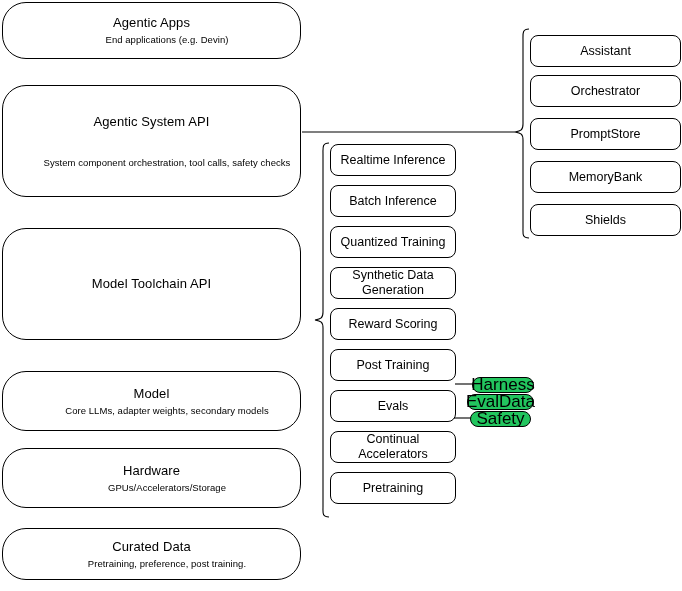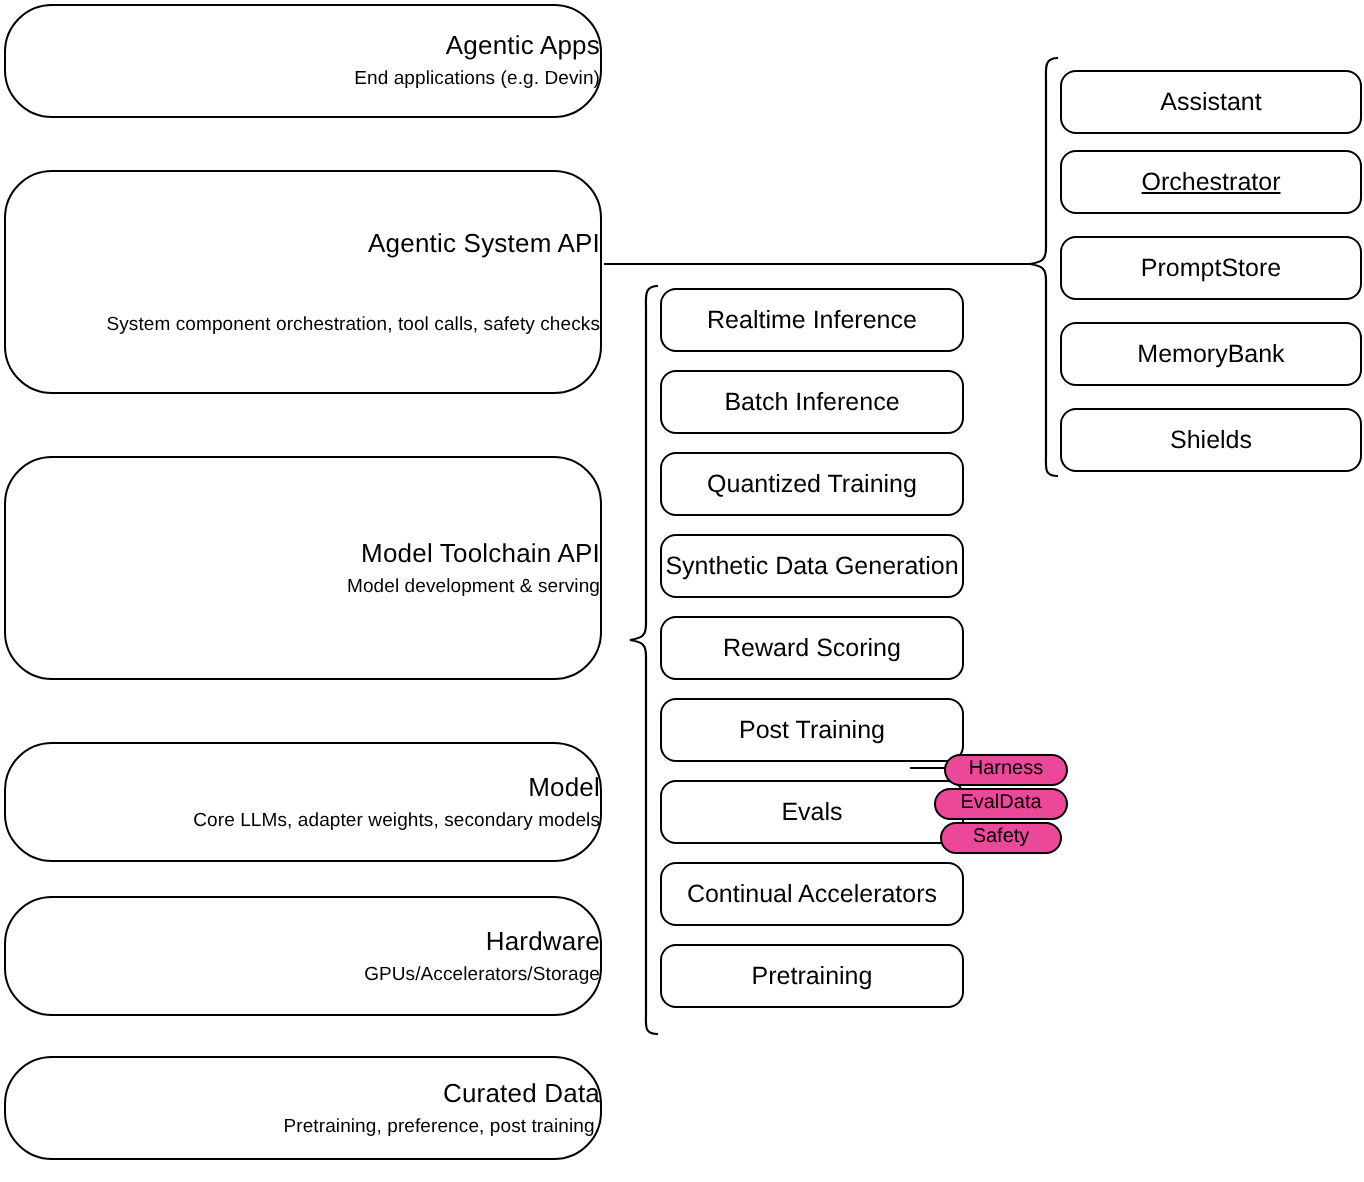--- a/index.html
+++ b/index.html
@@ -27,21 +27,20 @@
     flex-direction: column;
     align-items: center;
     justify-content: center;
     text-align: center;
   }
   
   .layer {
     border-radius: 24px;
     left: 2px;
     width: 299px;
-    align-items: flex-end;
   }
   .layer .title {
     font-size: 13px;
     line-height: 16px;
     letter-spacing: 0.1px;
   }
   .layer .subtitle {
     font-size: 9.5px;
     line-height: 13px;
     margin-top: 2px;
@@ -50,35 +49,35 @@
   }
   
   .box {
     border-radius: 8px;
     height: 32px;
   }
   .box .title {
     font-size: 12.5px;
     line-height: 15px;
   }
-  .mid-box { left: 330px; width: 152px; }
+  .mid-box { left: 330px; width: 126px; }
   .right-box { left: 530px; width: 151px; }
 
   
   .badge {
     position: absolute;
     box-sizing: border-box;
     border: 1px solid #000000;
-    background: #ec4899;
+    background: #22c55e;
     border-radius: 999px;
     height: 16px;
     display: flex;
     align-items: center;
     justify-content: center;
-    font-size: 10px;
+    font-size: 17px;
     line-height: 14px;
     z-index: 5;
   }
 
   svg.overlay {
     position: absolute;
     left: 0;
     top: 0;
     width: 682px;
     height: 591px;
@@ -125,21 +124,20 @@
     <div class="subtitle">End applications (e.g. Devin)</div>
   </div>
 
   <div class="node layer" style="top:85px; height:112px;gap:24px;">
     <div class="title">Agentic System API</div>
     <div class="subtitle">System component orchestration, tool calls, safety checks</div>
   </div>
 
   <div class="node layer" style="top:228px; height:112px;">
     <div class="title">Model Toolchain API</div>
-    <div class="subtitle">Model development &amp; serving</div>
   </div>
 
   <div class="node layer" style="top:371px; height:60px;">
     <div class="title">Model</div>
     <div class="subtitle">Core LLMs, adapter weights, secondary models</div>
   </div>
 
   <div class="node layer" style="top:448px; height:60px;">
     <div class="title">Hardware</div>
     <div class="subtitle">GPUs/Accelerators/Storage</div>
@@ -184,21 +182,21 @@
   <div class="badge" style="left:467px; top:394px; width:67px;">
     <span>EvalData</span>
   </div>
   <div class="badge" style="left:470px; top:411px; width:61px;">
     <span>Safety</span>
   </div>
 
   <div class="node box right-box" style="top:35px;">
     <div class="title">Assistant</div>
   </div>
-  <div class="node box right-box" style="top:75px;text-decoration:underline;">
+  <div class="node box right-box" style="top:75px;">
     <div class="title">Orchestrator</div>
   </div>
   <div class="node box right-box" style="top:118px;">
     <div class="title">PromptStore</div>
   </div>
   <div class="node box right-box" style="top:161px;">
     <div class="title">MemoryBank</div>
   </div>
   <div class="node box right-box" style="top:204px;">
     <div class="title">Shields</div>

